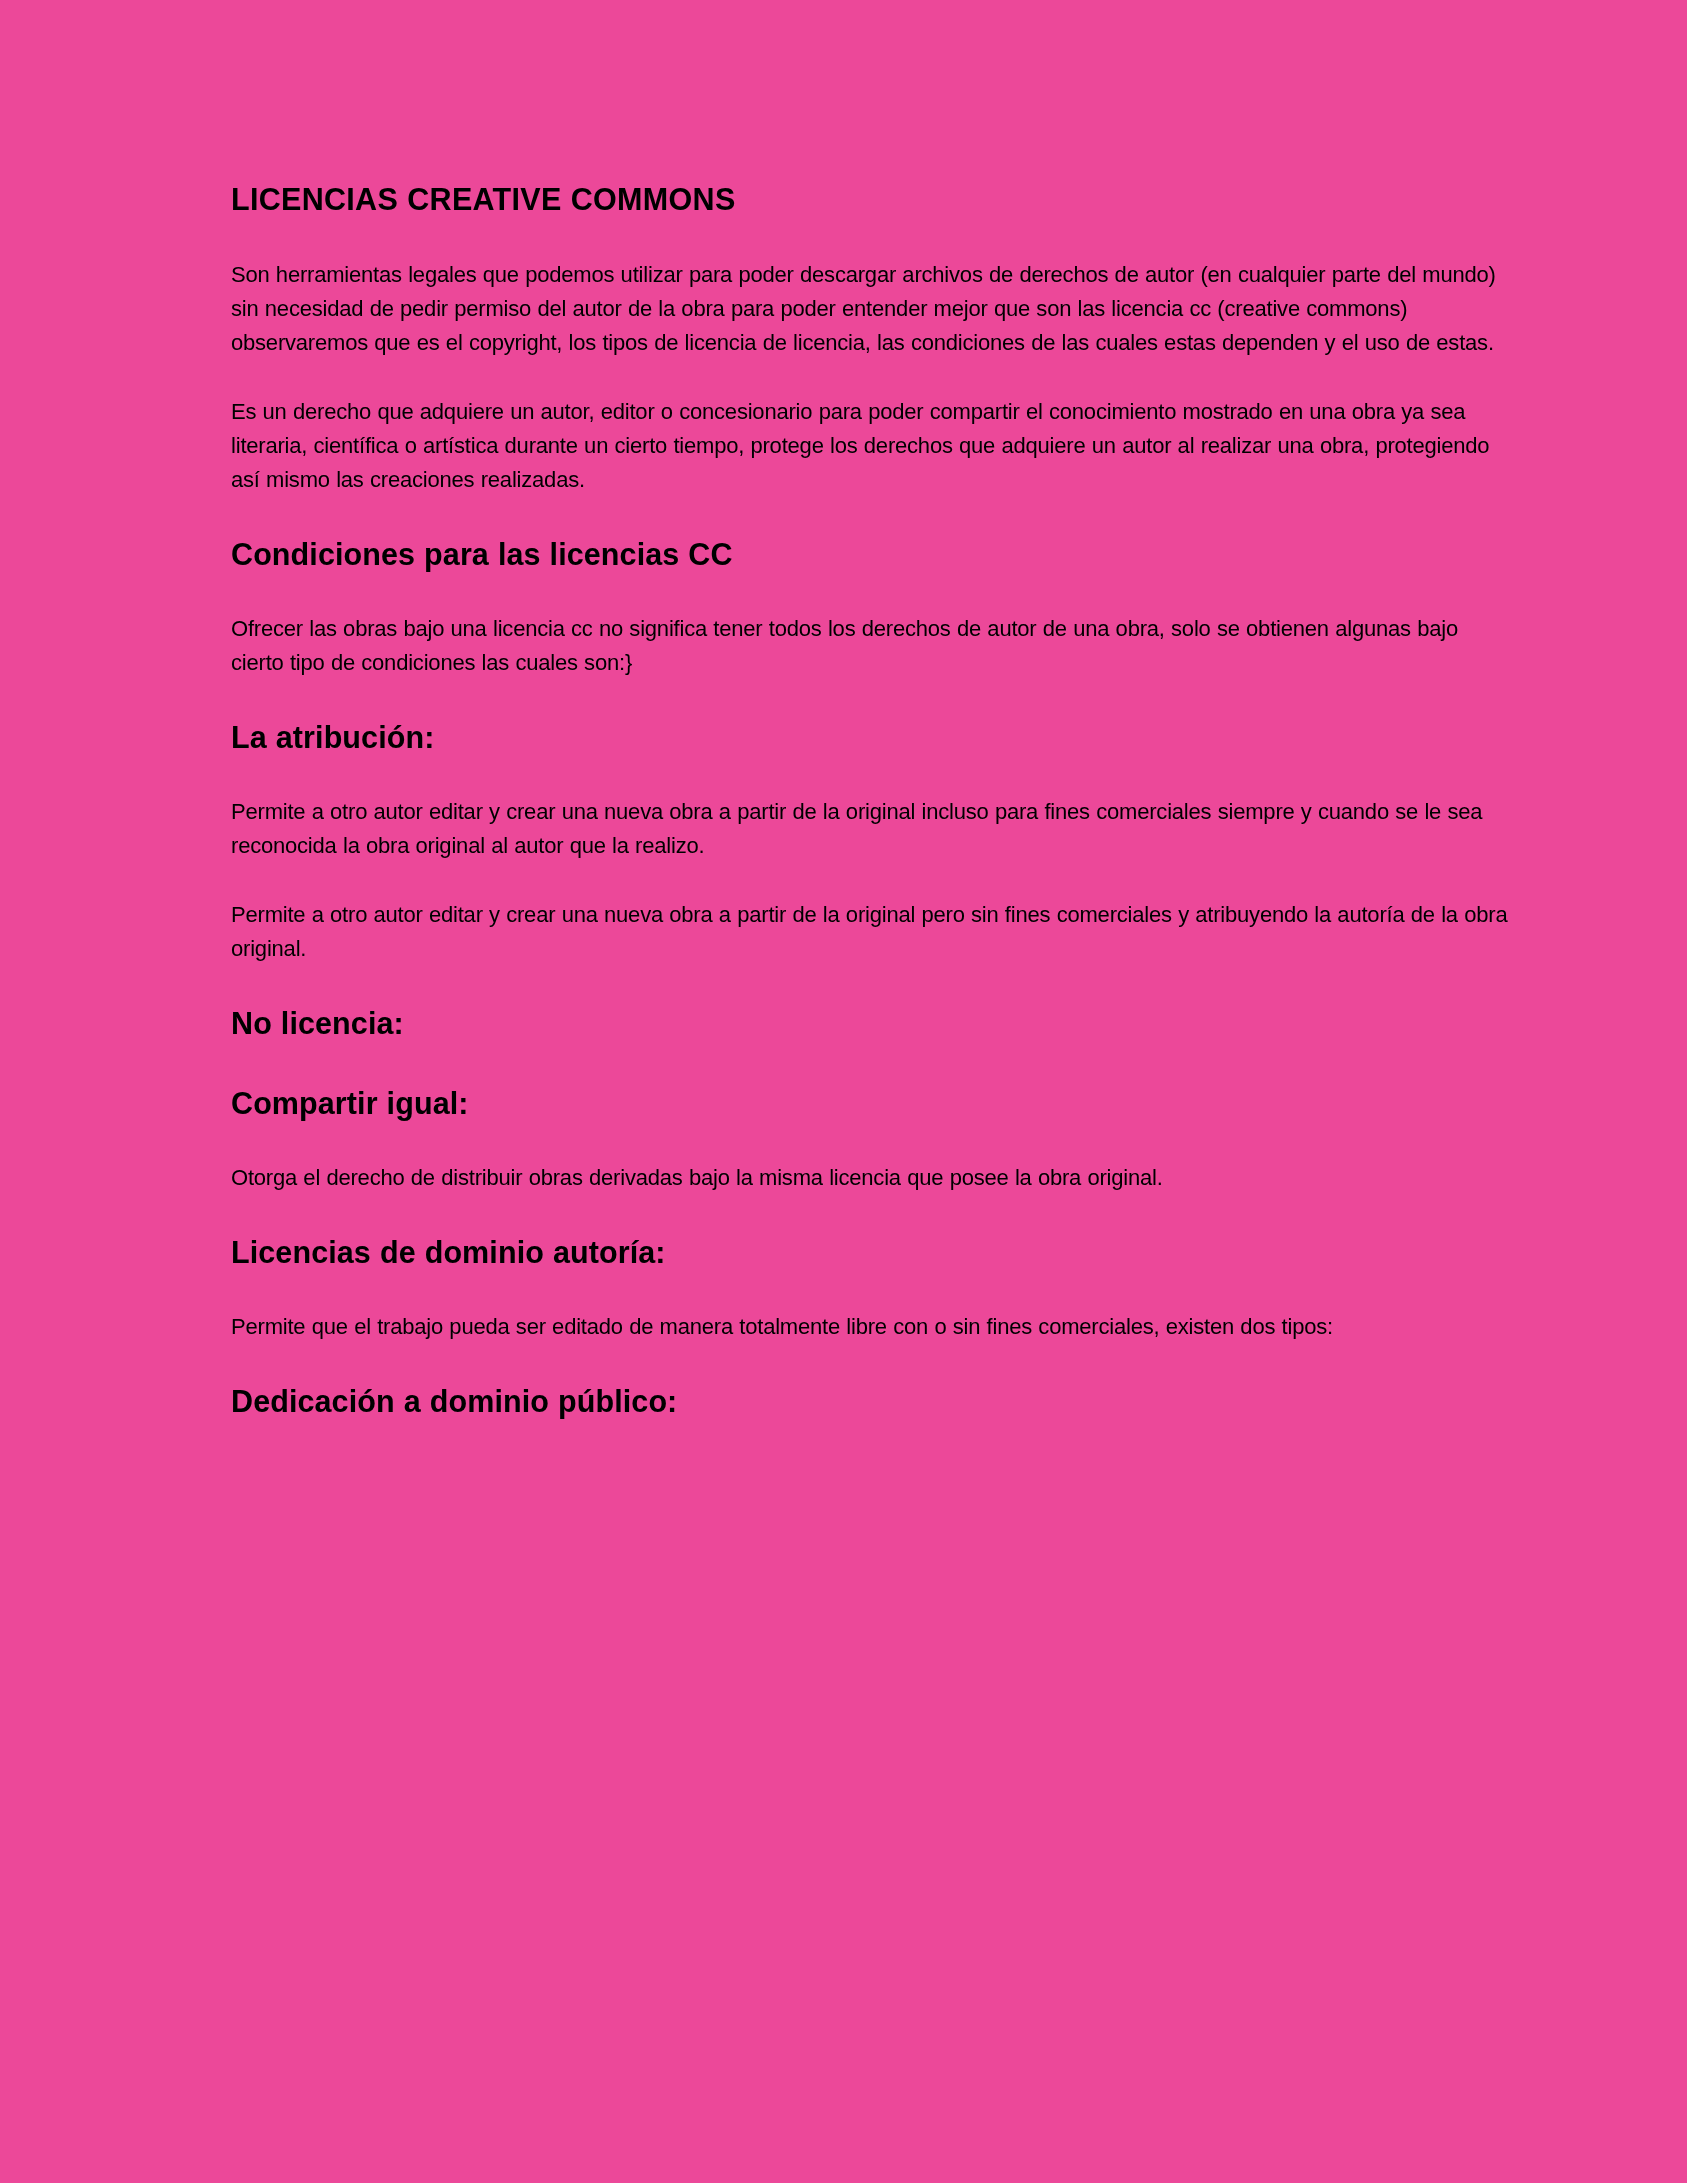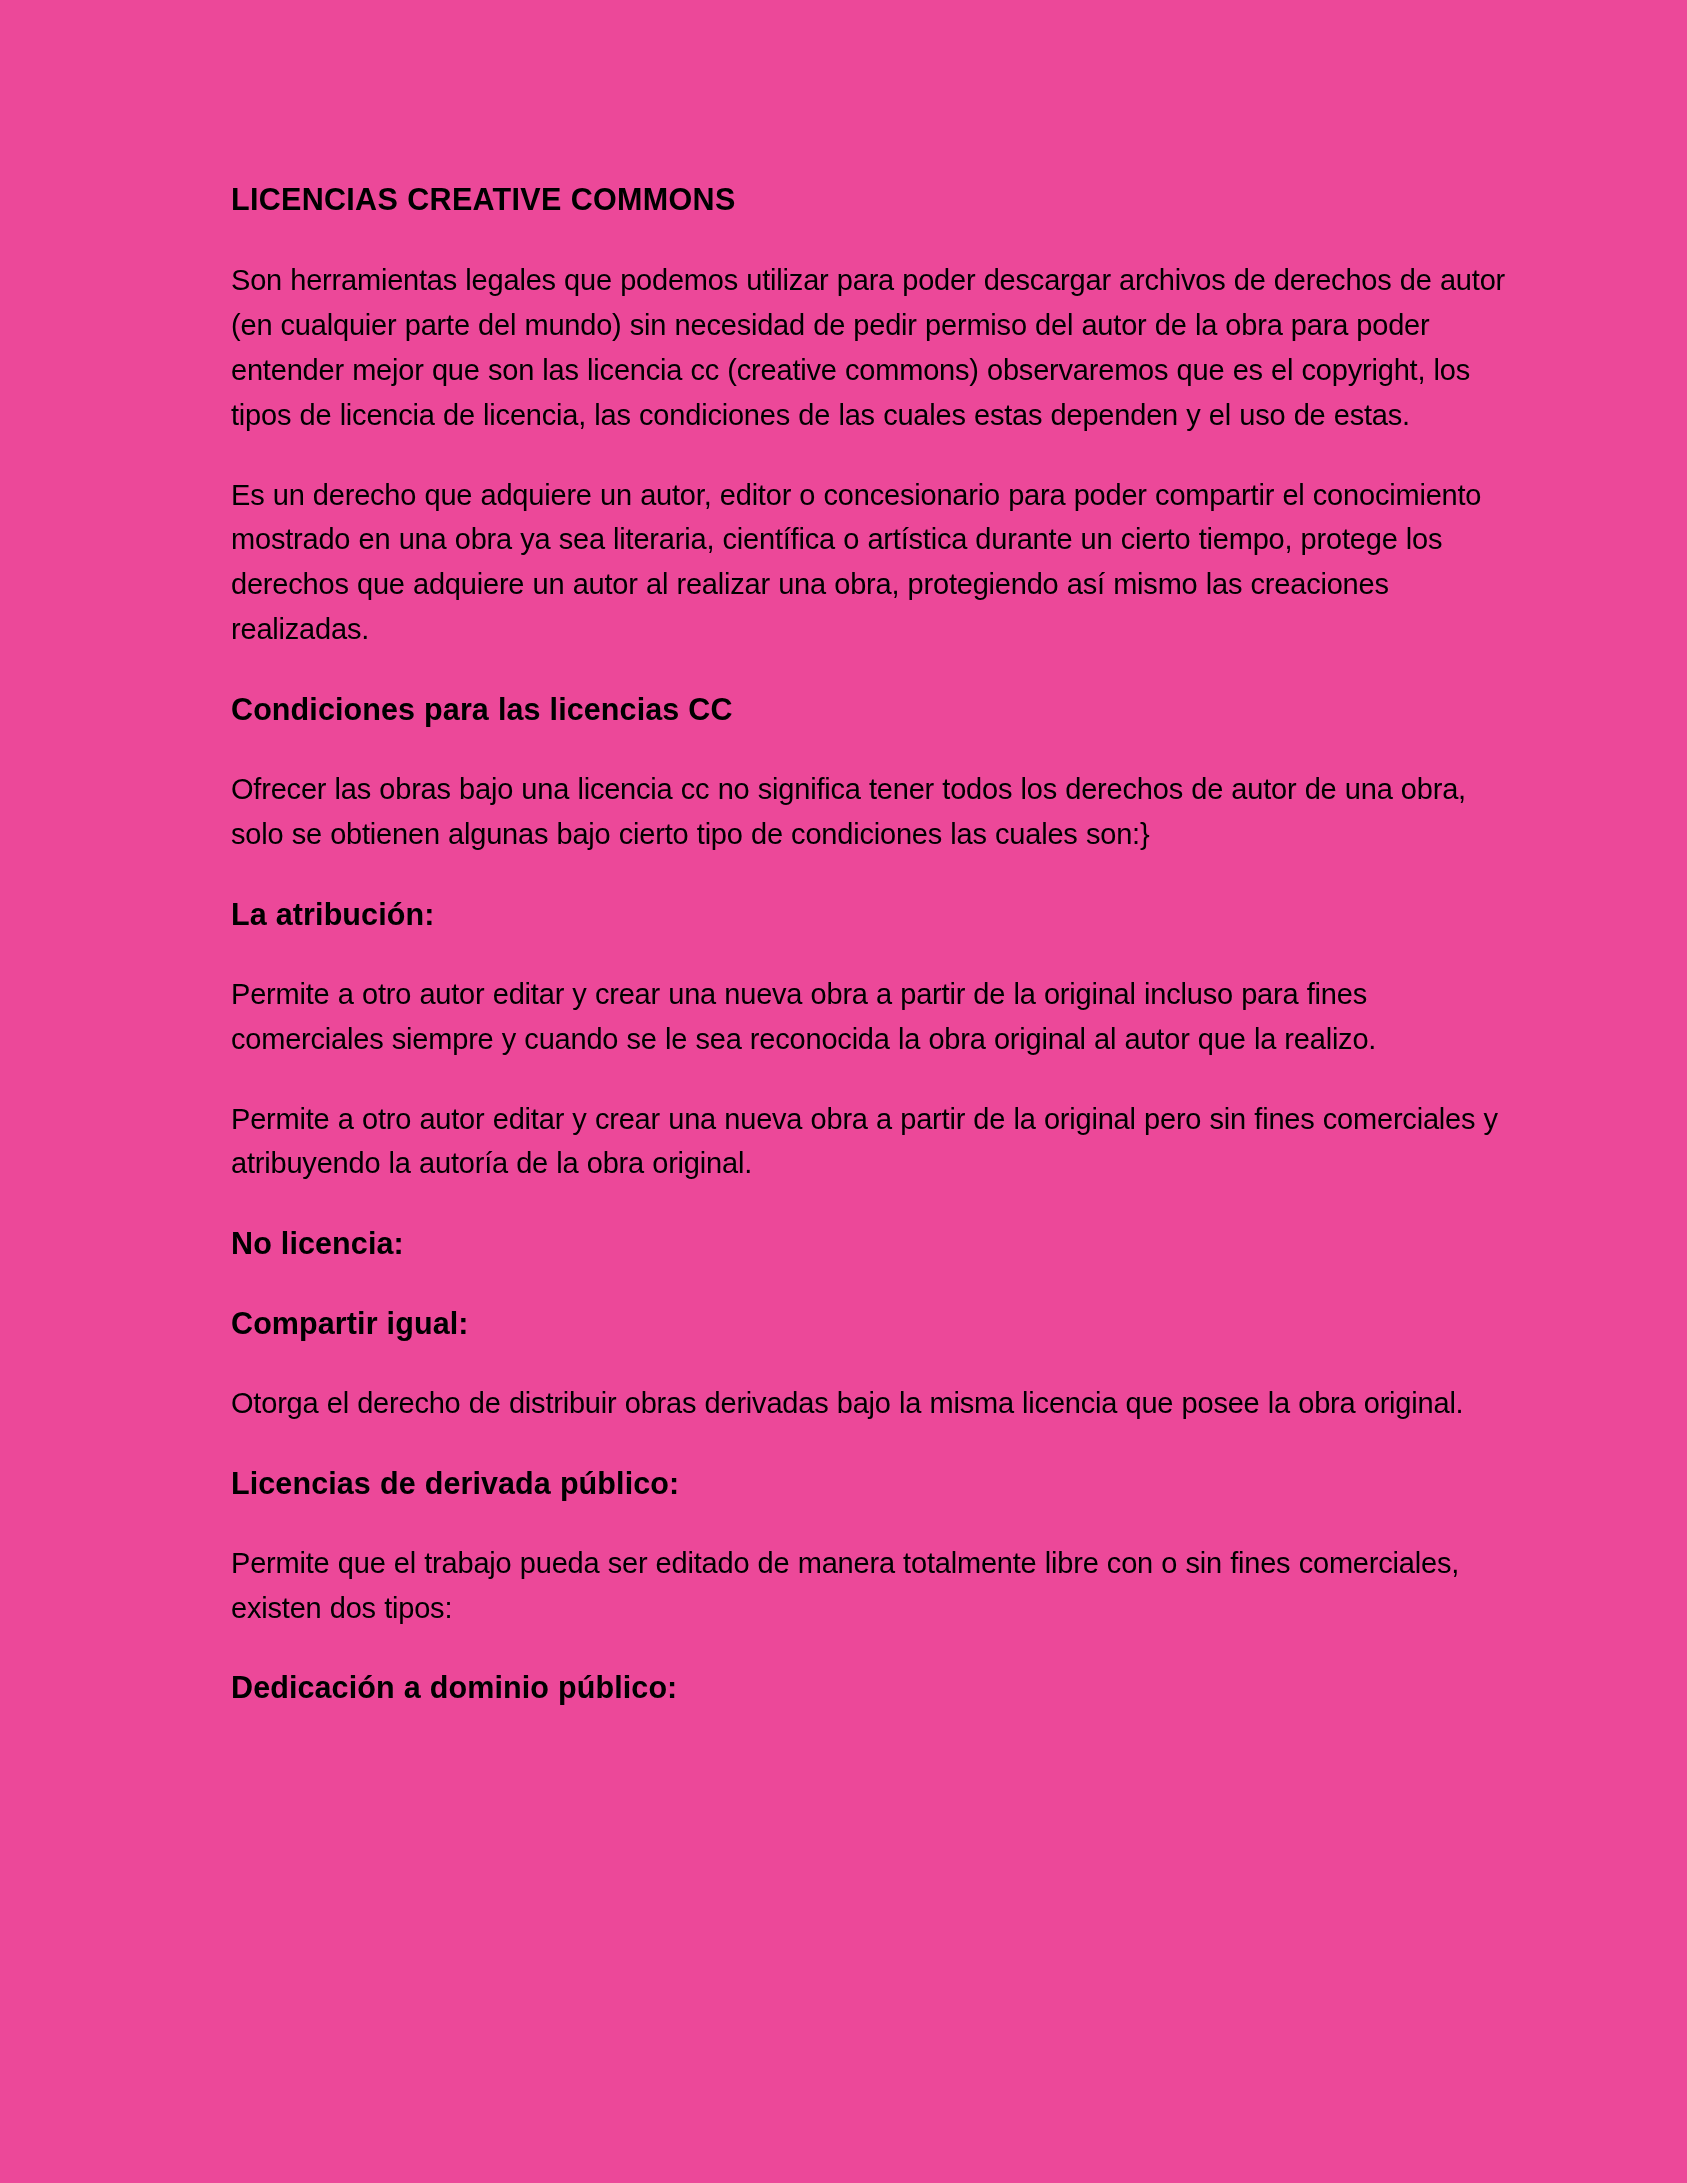--- a/index.html
+++ b/index.html
@@ -20,21 +20,21 @@
     height: 2183px;
     background: #ec4899;
     box-sizing: border-box;
     padding: 177px 144px 0 231px;
   }
   .doc-body {
     width: 1285px;
   }
   p {
     margin: 0;
-    font-size: 29px;
+    font-size: 22px;
     line-height: 1.55;
     letter-spacing: -0.2px;
     word-spacing: 0.4px;
     text-align: left;
     color: #000000;
   }
   .heading {
     font-weight: bold;
     font-size: 30.5px;
     line-height: 1.5;
@@ -79,21 +79,21 @@
 
     <p class="para gap-para">Permite a otro autor editar y crear una nueva obra a partir de la original pero sin fines comerciales y atribuyendo la autoría de la obra original.</p>
 
     <p class="heading gap-heading">No licencia:</p>
 
 
     <p class="heading gap-heading">Compartir igual:</p>
 
     <p class="para gap-para">Otorga el derecho de  distribuir obras derivadas bajo la misma licencia que posee la obra original.</p>
 
-    <p class="heading gap-heading">Licencias de derivada público:</p>
+    <p class="heading gap-heading">Licencias de dominio autoría:</p>
 
     <p class="para gap-para">Permite que el trabajo pueda ser editado de manera totalmente libre con o sin fines comerciales, existen dos tipos:</p>
 
     <p class="heading gap-heading">Dedicación a dominio público:</p>
 
   </div>
 </div>
 
 
 </body></html>

